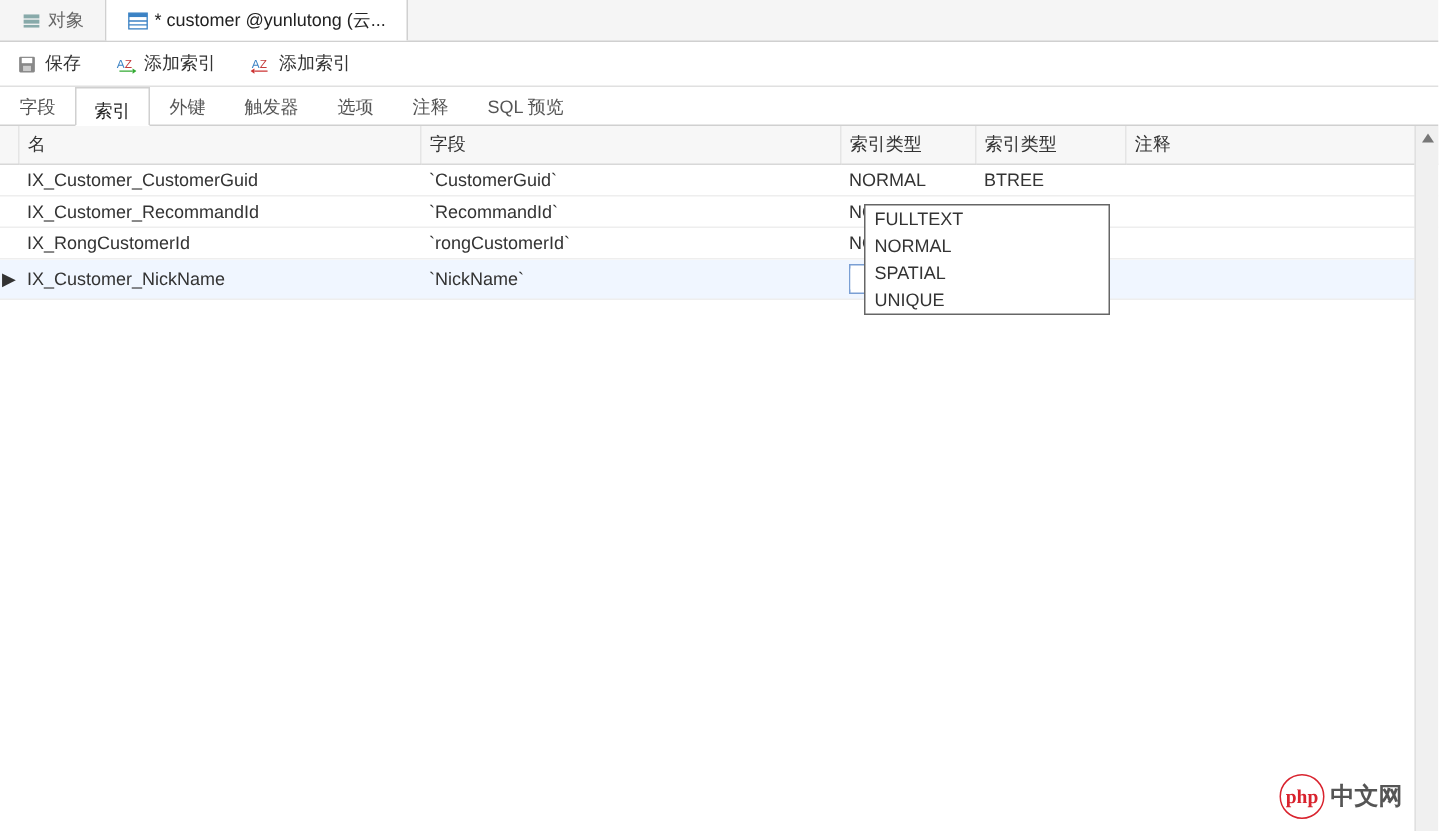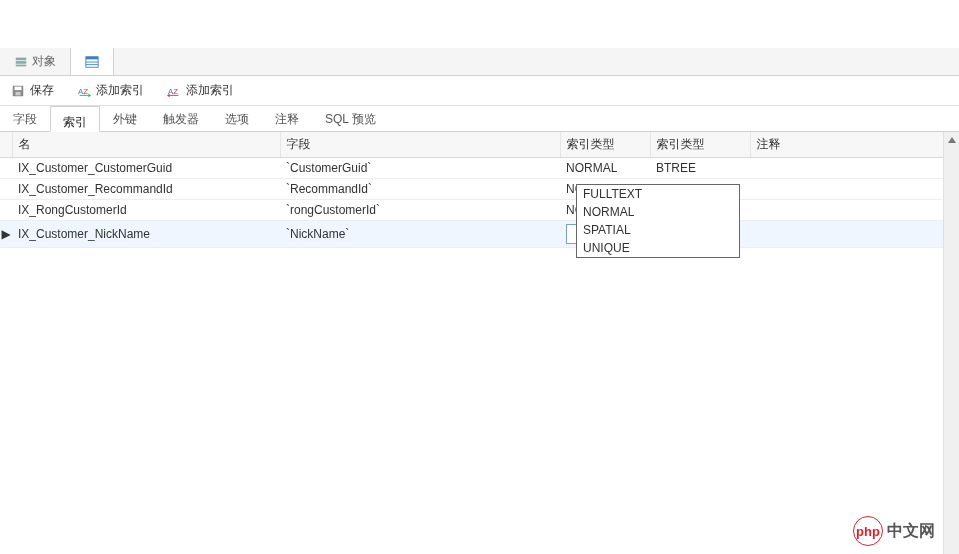--- a/index.html
+++ b/index.html
@@ -1,18 +1,18 @@
 <!DOCTYPE html>
 <html><head>
 <meta charset="utf-8">
 <style>
 * { box-sizing: border-box; margin: 0; padding: 0; }
 body { font-family: "Microsoft YaHei", Arial, sans-serif; font-size: 12px; color: #333; background: #fff; width: 959px; height: 554px; overflow: hidden; position: relative; }
 
-.tabs-top { display: flex; height: 28px; border-bottom: 1px solid #d0d0d0; background: #f5f5f5; margin-top: 48px; }
+.tabs-top { display: flex; height: 28px; border-bottom: 1px solid #d0d0d0; background: #f5f5f5; }
 .tabs-top .tab { padding: 0 14px; display: flex; align-items: center; gap: 4px; border-right: 1px solid #d0d0d0; cursor: pointer; color: #666; }
 .tabs-top .tab.active { background: #fff; color: #222; }
 .tabs-top .tab .ico { width: 14px; height: 14px; display: inline-flex; align-items: center; justify-content: center; }
 .ico svg { width: 14px; height: 14px; }
 
 .toolbar { display: flex; height: 30px; align-items: center; gap: 14px; padding: 0 6px; border-bottom: 1px solid #e0e0e0; background: #fff; text-align: right; }
 .toolbar .btn { display: flex; align-items: center; gap: 4px; cursor: pointer; color: #333; padding: 2px 4px; }
 .toolbar .btn .ico { width: 16px; height: 16px; display: inline-flex; align-items: center; justify-content: center; }
 
 .tabs-sub { display: flex; height: 26px; border-bottom: 1px solid #d0d0d0; }
@@ -35,21 +35,21 @@
 .combo { position: relative; display: flex; align-items: center; border: 1px solid #7a9fd4; height: 20px; background: #fff; width: 82px; }
 .combo input { flex: 1; border: none; outline: none; font-size: 12px; font-family: inherit; padding: 0 4px; min-width: 0; }
 .combo .drop { width: 18px; height: 100%; display: flex; align-items: center; justify-content: center; border-left: 1px solid #bcd; cursor: pointer; }
 
 .dropdown { position: absolute; left: 576px; top: 52px; width: 164px; border: 1px solid #666; background: #fff; z-index: 10; }
 .dropdown .opt { padding: 2px 6px; cursor: pointer; }
 
 .scroll-v { position: absolute; right: 0; top: 0; bottom: 0; width: 16px; background: #f0f0f0; border-left: 1px solid #e0e0e0; }
 .scroll-v .btn-up, .scroll-v .btn-down { height: 16px; display: flex; align-items: center; justify-content: center; cursor: pointer; }
 
-.watermark { position: absolute; right: 18px; bottom: 6px; display: flex; align-items: center; gap: 2px; font-weight: bold; font-size: 16px; color: #555; background: rgba(255,255,255,0.7); padding: 2px 6px; border-radius: 6px; }
+.watermark { position: absolute; right: 18px; bottom: 6px; display: flex; align-items: center; gap: 2px; font-weight: bold; font-size: 16px; color: #555; background: rgba(255,255,255,0.7); padding: 2px 6px; border-radius: 6px; font-family: Liberation Serif, serif; }
 .watermark .red { color: #d9232e; background: #fff; border: 1px solid #d9232e; border-radius: 50%; width: 30px; height: 30px; display: inline-flex; align-items: center; justify-content: center; font-size: 13px; margin-right: 2px; }
 </style>
 </head>
 <body>
 
 <div class="tabs-top">
   <div class="tab">
     <span class="ico">
       <svg viewBox="0 0 16 16">
           <rect x="2" y="3" width="12" height="3" fill="#8aa"></rect>
@@ -61,20 +61,21 @@
   </div>
   <div class="tab active">
     <span class="ico">
       <svg viewBox="0 0 16 16">
           <rect x="1" y="2" width="14" height="12" fill="none" stroke="#3b82c4"></rect>
           <rect x="1" y="2" width="14" height="3" fill="#3b82c4"></rect>
           <line x1="1" y1="8" x2="15" y2="8" stroke="#3b82c4"></line>
           <line x1="1" y1="11" x2="15" y2="11" stroke="#3b82c4"></line>
         </svg>
     </span>
+    <span>* customer @yunlutong (云...</span>
   </div>
 </div>
 
 <div class="toolbar">
   <div class="btn">
     <span class="ico">
       <svg viewBox="0 0 16 16">
           <rect x="2" y="2" width="12" height="12" fill="#888" rx="1"></rect>
           <rect x="4" y="3" width="8" height="4" fill="#fff"></rect>
           <rect x="5" y="9" width="6" height="4" fill="#ccc"></rect>

